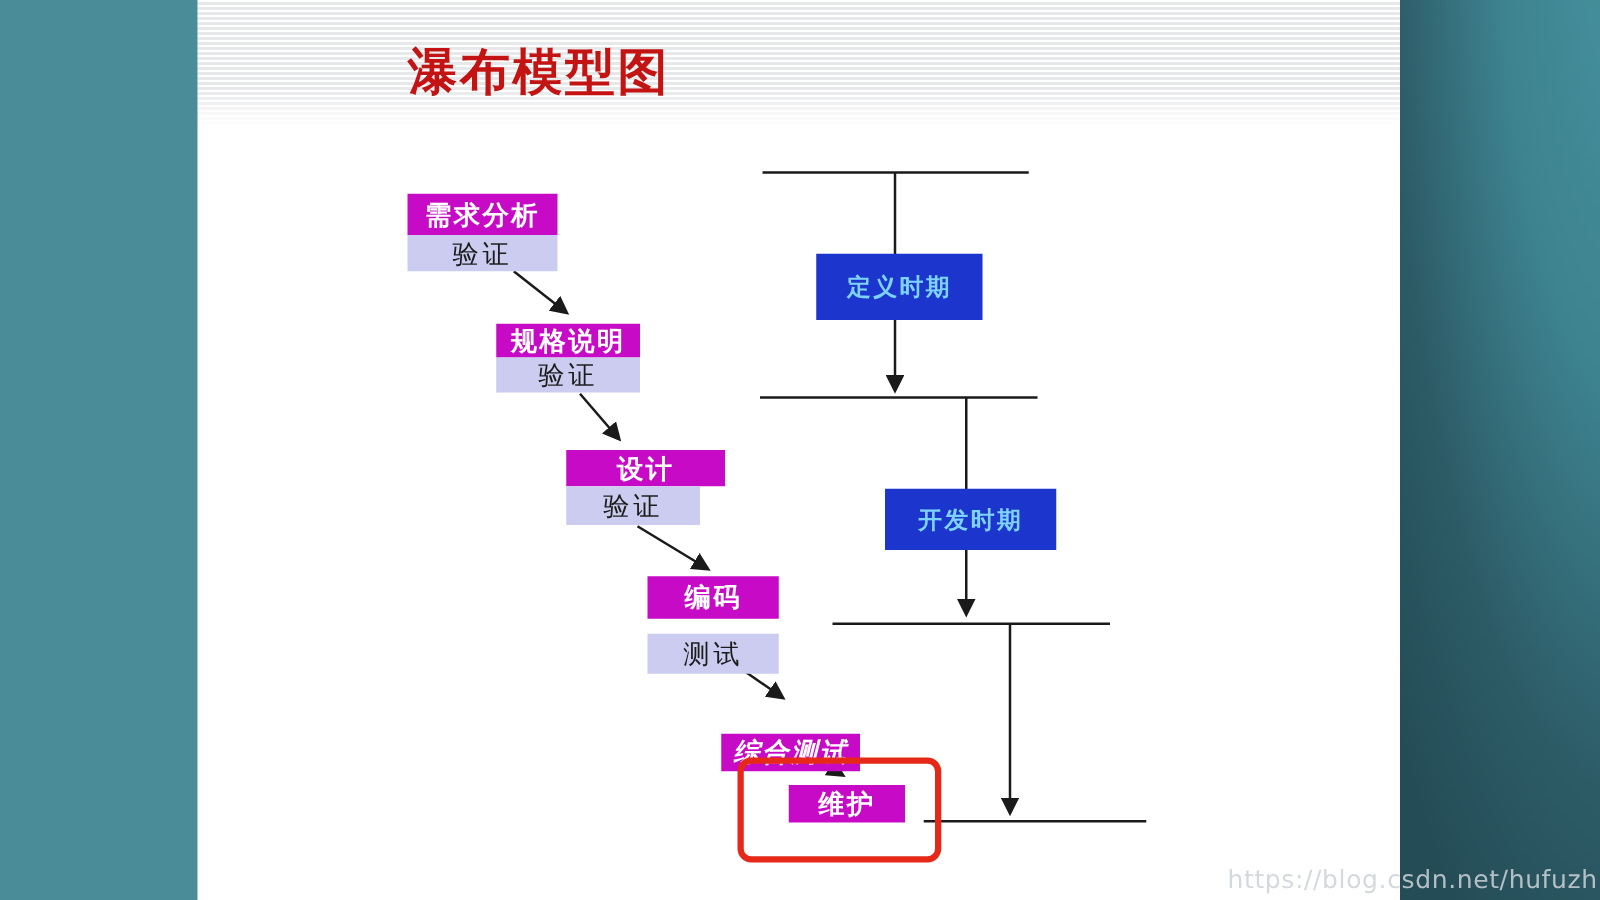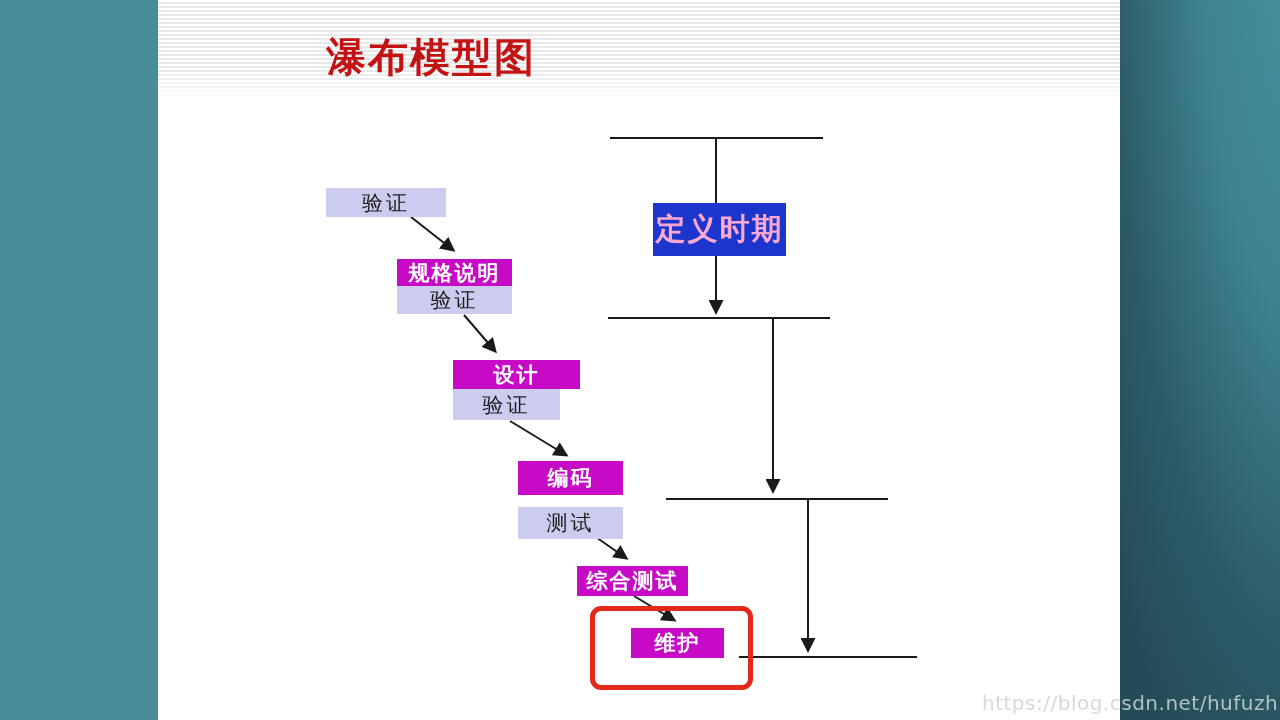--- a/index.html
+++ b/index.html
@@ -51,22 +51,22 @@
   }
   .stage-top {
     background: #c60ac6; color: #ffffff; font-weight: bold;
     font-size: 21px; letter-spacing: 2px;
   }
   .stage-sub {
     background: #ccccf0; color: #1c1c1c; font-weight: normal;
     font-size: 21px; letter-spacing: 3px;
   }
   .period {
-    background: #1b35cd; color: #f9a8d4; font-weight: bold;
-    font-size: 30px; letter-spacing: 2px; font-family: Liberation Serif, serif;
+    background: #1b35cd; color: #7dd3fc; font-weight: bold;
+    font-size: 19px; letter-spacing: 2px; font-family: Liberation Serif, serif;
   }
 
   .highlight-outline {
     position: absolute; left: 590px; top: 606px; width: 163px; height: 84px;
     border: 5px solid #e62818; border-radius: 11px; background: transparent;
   }
 
   
   .watermark {
     position: absolute; left: 982px; top: 691px;
@@ -76,21 +76,21 @@
 
   
   #st1  { left: 326px; top: 155px; width: 120px; height: 33px; }
   #sv1  { left: 326px; top: 188px; width: 120px; height: 29px; }
   #st2  { left: 397px; top: 259px; width: 115px; height: 27px; text-align: center; }
   #sv2  { left: 397px; top: 286px; width: 115px; height: 28px; }
   #st3  { left: 453px; top: 360px; width: 127px; height: 29px; }
   #sv3  { left: 453px; top: 389px; width: 107px; height: 31px; }
   #st4  { left: 518px; top: 461px; width: 105px; height: 34px; }
   #sv4  { left: 518px; top: 507px; width: 105px; height: 32px; }
-  #st5  { left: 577px; top: 566px; width: 111px; height: 30px; }
+  #st5  { left: 577px; top: 587px; width: 111px; height: 30px; font-style: italic; }
   #st6  { left: 631px; top: 628px; width: 93px;  height: 30px; text-align: right; }
   #pd1  { left: 653px; top: 203px; width: 133px; height: 53px; }
   #pd2  { left: 708px; top: 391px; width: 137px; height: 49px; }
   #pd3  { left: 745px; top: 556px; width: 128px; height: 40px; }
 </style>
 </head>
 <body>
 
 <div id="app">
 
@@ -121,37 +121,39 @@
 
     <g stroke="#1a1a1a" stroke-width="2" fill="none">
       <line x1="411" y1="217" x2="453" y2="250" marker-end="url(#ah)"></line>
       <line x1="464" y1="315" x2="495" y2="351" marker-end="url(#ah)"></line>
       <line x1="510" y1="421" x2="566" y2="455" marker-end="url(#ah)"></line>
       <line x1="577" y1="524" x2="626" y2="558" marker-end="url(#ah)"></line>
       <line x1="634" y1="596" x2="674" y2="620" marker-end="url(#ah)"></line>
     </g>
   </svg>
 
+  <div id="st1" class="stage-top">需求分析</div>
   <div id="sv1" class="stage-sub">验证</div>
 
   <div id="st2" class="stage-top">规格说明</div>
   <div id="sv2" class="stage-sub">验证</div>
 
   <div id="st3" class="stage-top">设计</div>
   <div id="sv3" class="stage-sub">验证</div>
 
   <div id="st4" class="stage-top">编码</div>
   <div id="sv4" class="stage-sub">测试</div>
 
   <div id="st5" class="stage-top">综合测试</div>
 
   <div id="st6" class="stage-top">维护</div>
 
   <div class="highlight-outline"></div>
 
   <div id="pd1" class="period">定义时期</div>
+  <div id="pd2" class="period">开发时期</div>
 
   <div class="panel-left"></div>
   <div class="panel-right"></div>
 
   <div class="watermark">https://blog.csdn.net/hufuzhi1146231094</div>
 
 </div>
 
 </body></html>

